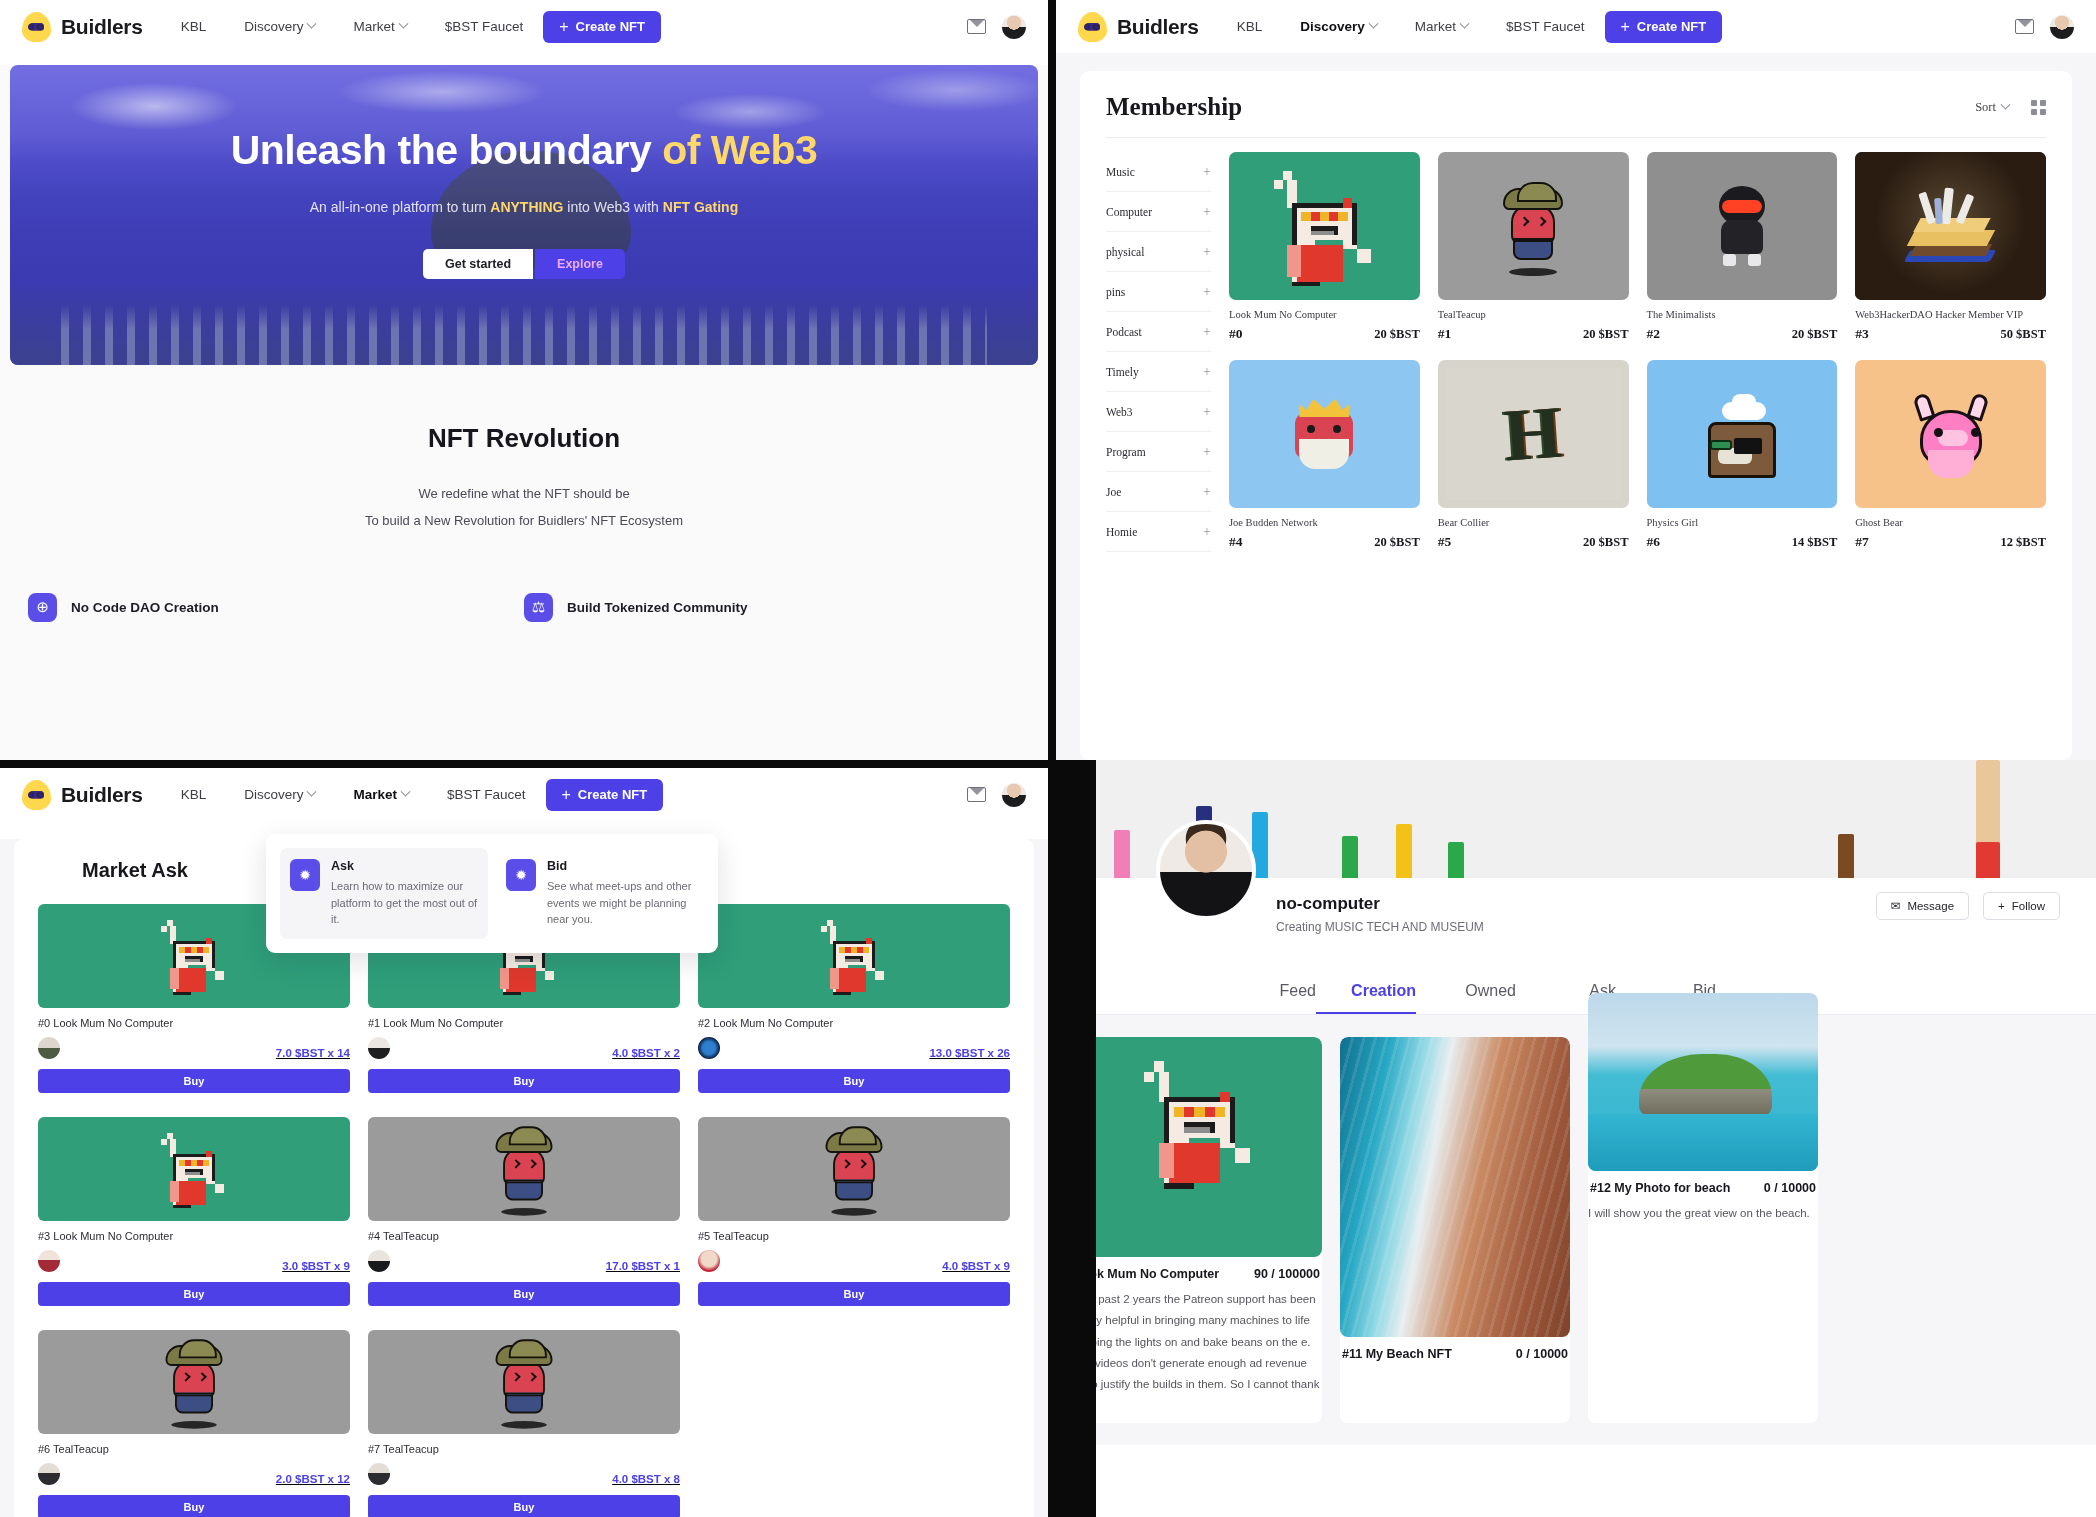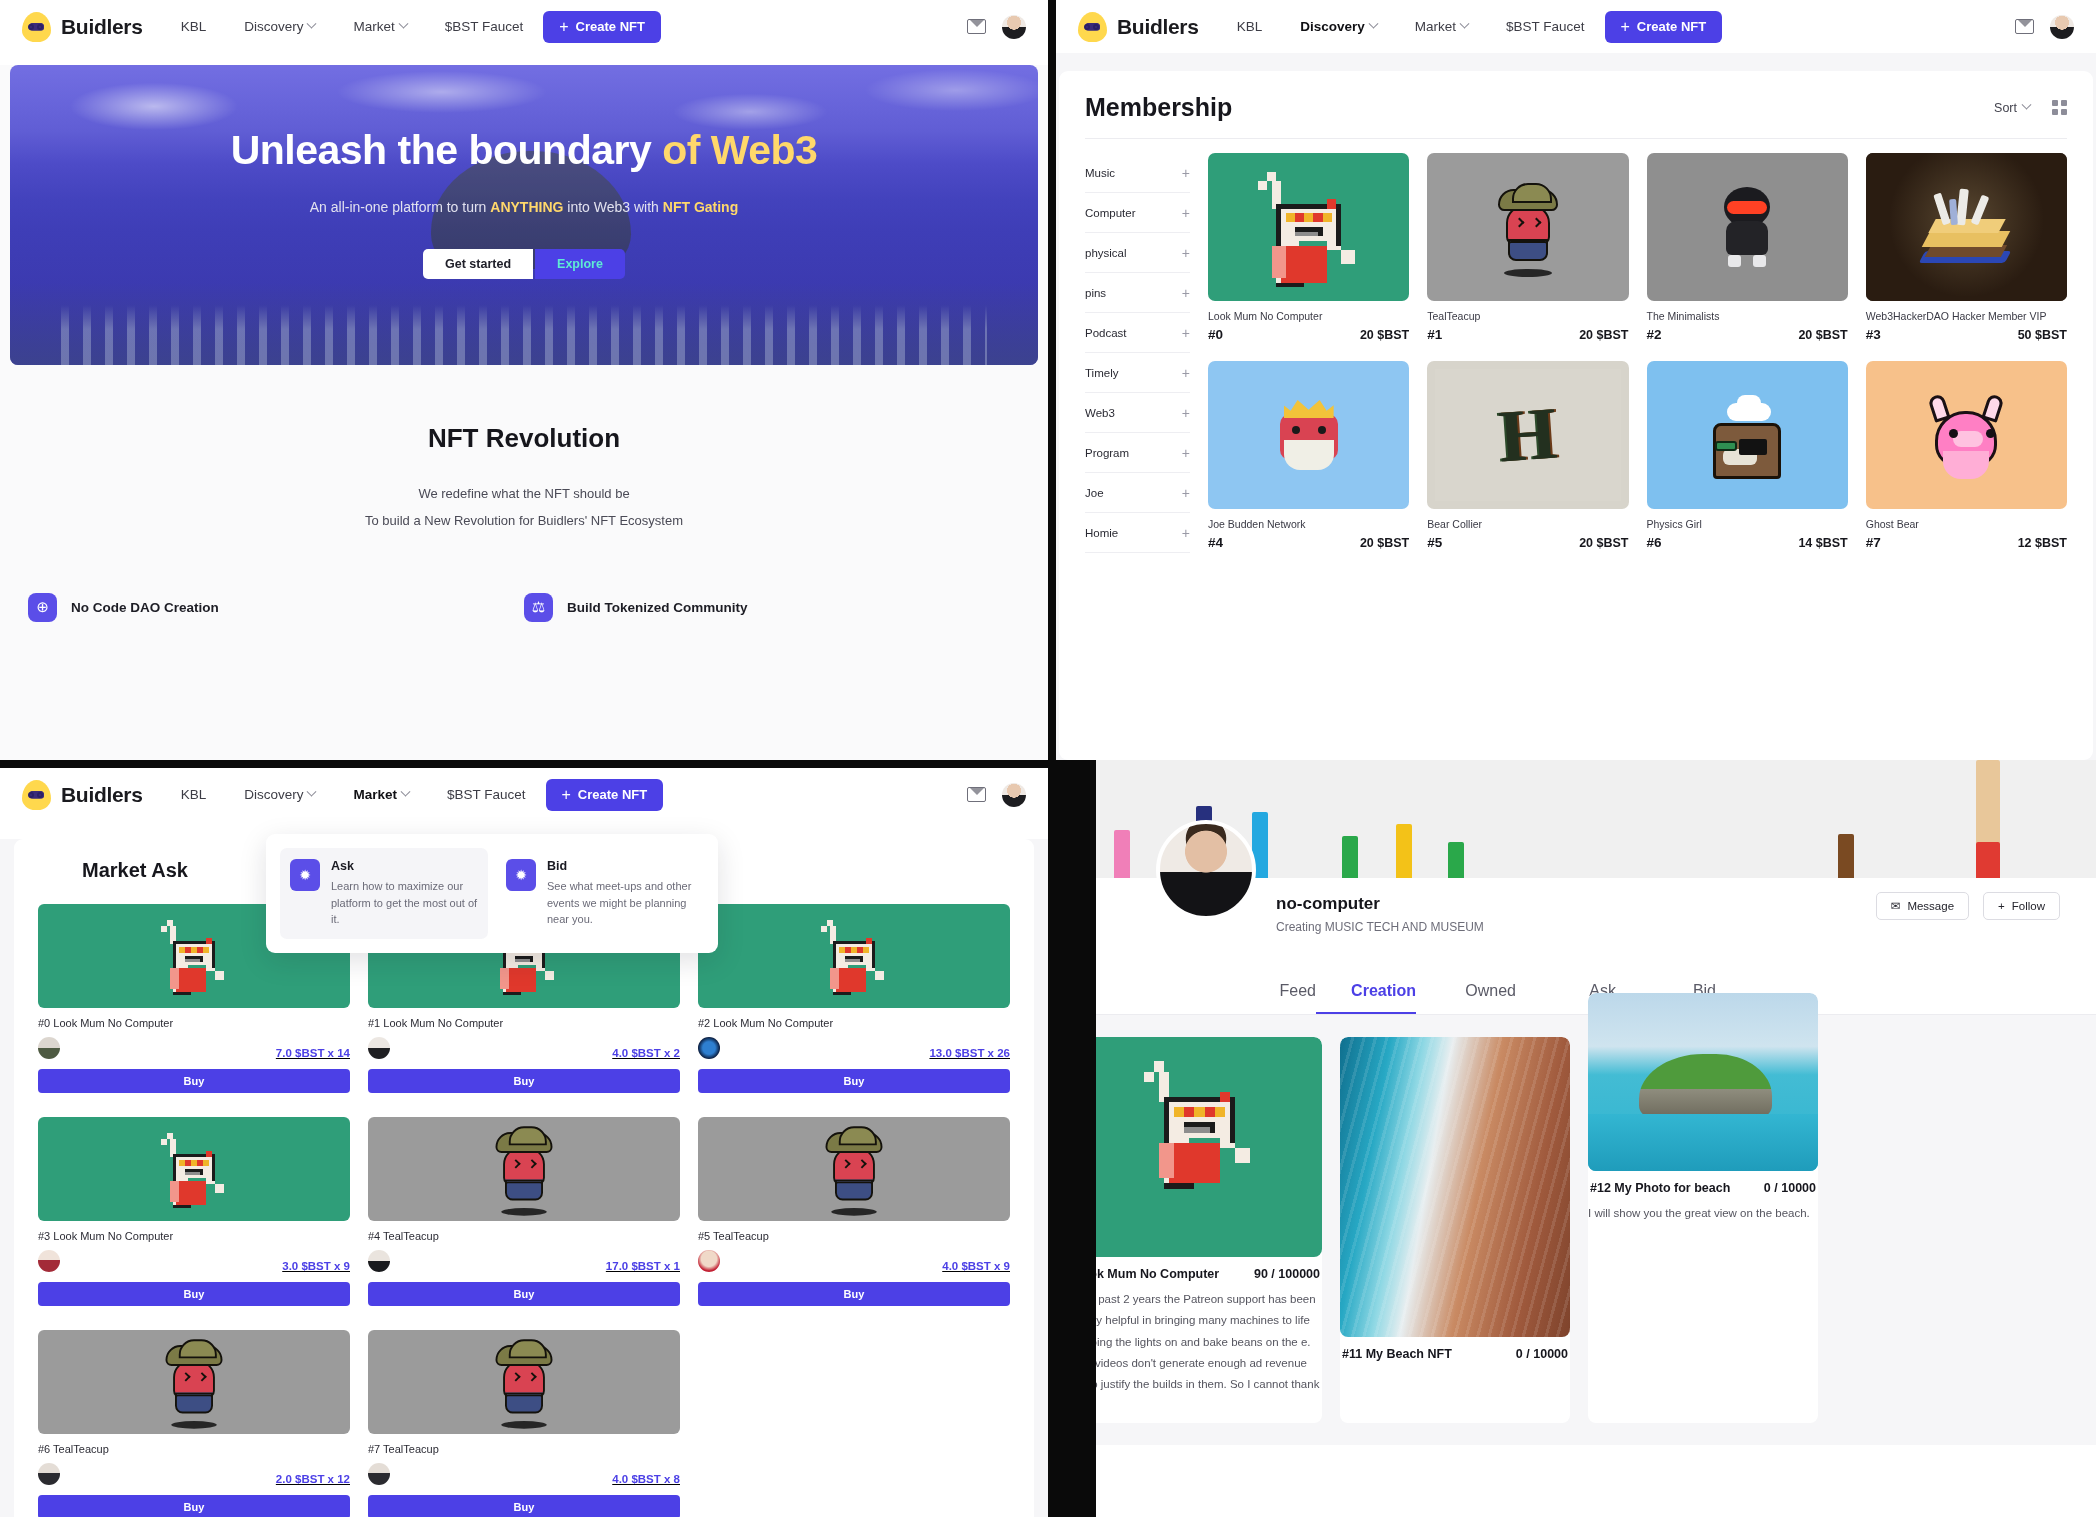--- a/index.html
+++ b/index.html
@@ -74,33 +74,33 @@
       repeating-linear-gradient(90deg, rgba(150,160,200,.55) 0 8px, transparent 8px 22px);
     -webkit-mask-image: linear-gradient(180deg, transparent, #000 40%); mask-image: linear-gradient(180deg, transparent, #000 40%);}
   .hero-inner{ position:relative; z-index:2; text-align:center; padding-top:62px; }
   .hero h1{ font-size:41px; font-weight:800; color:#fff; letter-spacing:-.5px; line-height:1.15; }
   .hero h1 .accent{ color:#ffd86b; }
   .hero p{ margin:22px auto 0; max-width:500px; font-size:14px; color:#e2e2ef; line-height:1.6; }
   .hero p b{ color:#ffd86b; font-weight:700; }
   .hero .cta{ margin-top:30px; display:flex; gap:2px; justify-content:center; }
   .cta .primary{ background:#fff; color:#20202a; border:none; border-radius:5px 0 0 5px; height:30px;
     padding:0 22px; font-size:12.5px; font-weight:600; cursor:pointer; font-family:inherit;}
-  .cta .secondary{ background:#4c40e6; color:#5eead4; border:none; border-radius:0 5px 5px 0; height:30px;
+  .cta .secondary{ background:#4c40e6; color:#f0abfc; border:none; border-radius:0 5px 5px 0; height:30px;
     padding:0 22px; font-size:12.5px; font-weight:600; cursor:pointer; font-family:inherit;}
   .revo{ text-align:center; margin-top:58px; }
   .revo h2{ font-size:26px; font-weight:700; color:#16161c;text-align:center; }
   .revo .sub{ margin-top:26px; font-size:13px; color:#4a4a56; line-height:2.1; }
   .features{ margin-top:58px; display:flex; padding:0 28px; }
   .feature{ flex:1; display:flex; align-items:center; gap:14px; }
   .fico{ width:29px; height:29px; border-radius:8px; background:#5b4ee8; color:#fff;
     display:flex; align-items:center; justify-content:center; font-size:15px; }
   .flabel{ font-size:13.5px; font-weight:600; color:#1d1d25; }
 
   
-  #panel-membership .body{ background:#f6f6f8; height:707px; padding:18px 3px 0; }
+  #panel-membership .body{ background:#f6f6f8; height:707px; padding:18px 24px 0;font-family:Liberation Serif, serif; }
   .card-sheet{ background:#fff; border-radius:9px; height:100%; padding:22px 26px; }
   .sheet-head{ display:flex; align-items:center; }
   .sheet-head h2{ font-size:25px; font-weight:700; color:#17171d; }
   .sheet-tools{ margin-left:auto; display:flex; align-items:center; gap:22px; }
   .sort{ font-size:12.5px; color:#43434e; display:flex; align-items:center; gap:6px; cursor:pointer; }
   .grid-ico{ display:grid; grid-template-columns:repeat(2,6px); grid-template-rows:repeat(2,6px);
     gap:3px; cursor:pointer; }
   .grid-ico span{ background:#8d8d99; border-radius:1px; }
   .sheet-rule{ height:1px; background:#ececf0; margin:16px 0 4px; }
   .sheet-body{ display:flex; gap:18px; padding-top:10px; }

